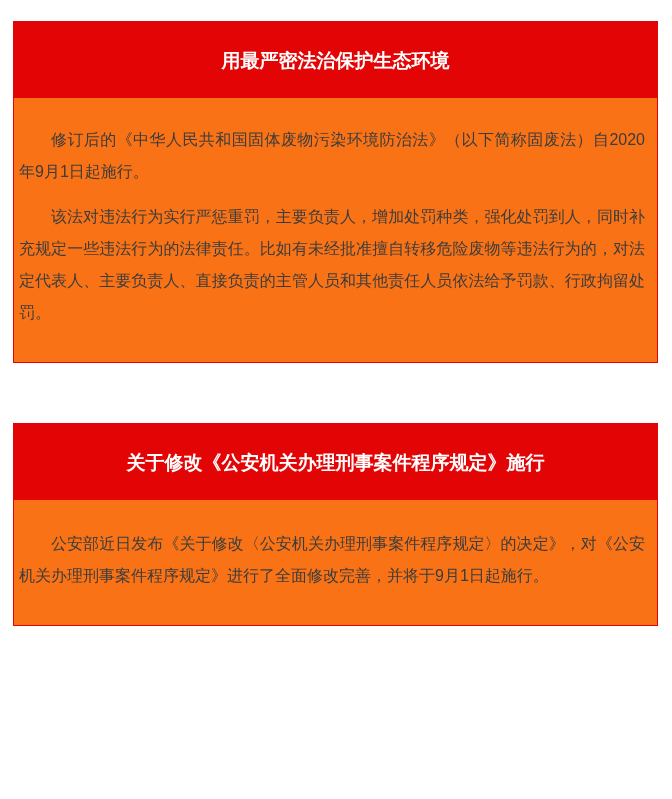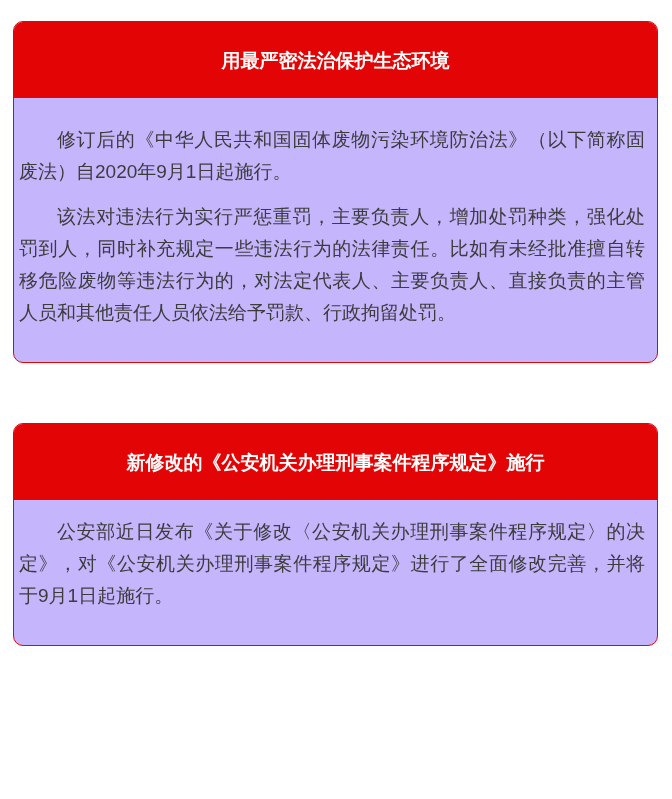--- a/index.html
+++ b/index.html
@@ -7,44 +7,44 @@
   html, body { margin: 0; padding: 0; }
   body {
     width: 672px; height: 799px;
     background: var(--bg);
     font-family: "Liberation Sans", sans-serif;
     overflow: hidden;
   }
   .card {
     margin: 0 14px 0 13px;
     border: 1px solid var(--red);
-    border-radius: 10px;
+    border-radius: 0;
     overflow: hidden;
-    background: #c4b5fd;
+    background: #f97316;
   }
   .card--first  { margin-top: 21px; }
   .card--second { margin-top: 60px; }
   .card__header {
     background: var(--red);
     color: #ffffff;
     font-weight: bold;
     font-size: 19px;
     line-height: 25px;
     text-align: center;
     padding: 26px 14px 25px;
   }
   .title-line { display: block; }
   .card__body {
     padding: 26px 12px 33px 5px;
-    font-size: 19px;
+    font-size: 16px;
     line-height: 32px;
     color: var(--text);
     text-align: justify;
   }
-  .card__body--second { padding-top: 16px; }
+  .card__body--second { padding-top: 28px; }
   .card__body p {
     margin: 0 0 13px 0;
     text-indent: 2em;
   }
   .card__body p:last-child { margin-bottom: 0; }
 </style>
 </head>
 <body>
 
 <article class="card card--first">
@@ -52,18 +52,18 @@
     <span class="title-line">用最严密法治保护生态环境</span>
   </header>
   <div class="card__body">
     <p>修订后的《中华人民共和国固体废物污染环境防治法》（以下简称固废法）自2020年9月1日起施行。</p>
     <p>该法对违法行为实行严惩重罚，主要负责人，增加处罚种类，强化处罚到人，同时补充规定一些违法行为的法律责任。比如有未经批准擅自转移危险废物等违法行为的，对法定代表人、主要负责人、直接负责的主管人员和其他责任人员依法给予罚款、行政拘留处罚。</p>
   </div>
 </article>
 
 <article class="card card--second">
   <header class="card__header">
-    <span class="title-line">新修改的《公安机关办理刑事案件程序规定》施行</span>
+    <span class="title-line">关于修改《公安机关办理刑事案件程序规定》施行</span>
   </header>
   <div class="card__body card__body--second">
     <p>公安部近日发布《关于修改〈公安机关办理刑事案件程序规定〉的决定》，对《公安机关办理刑事案件程序规定》进行了全面修改完善，并将于9月1日起施行。</p>
   </div>
 </article>
 
 </body></html>

